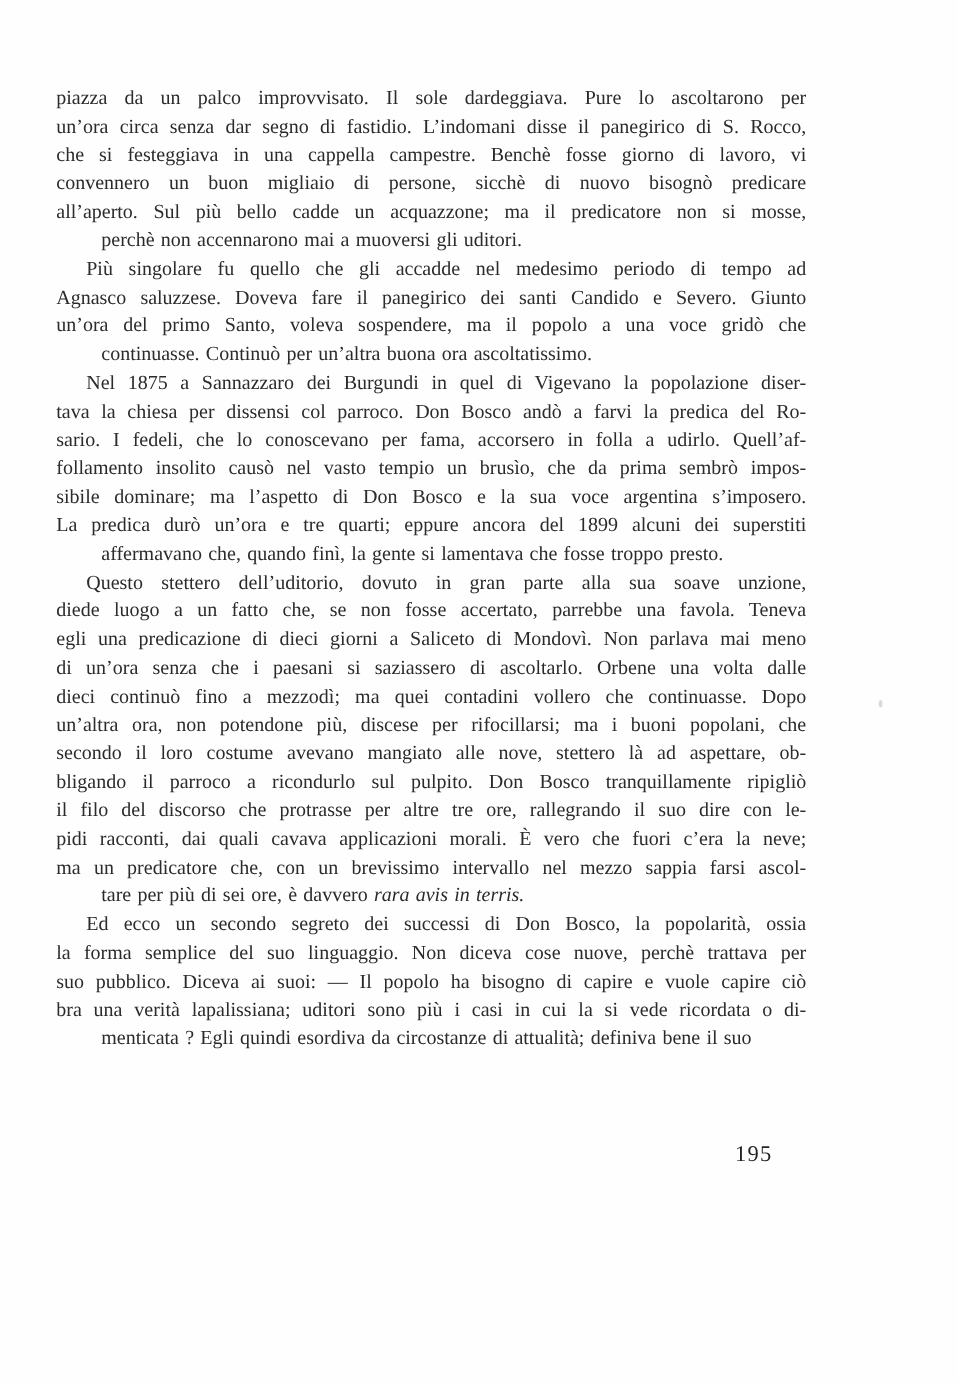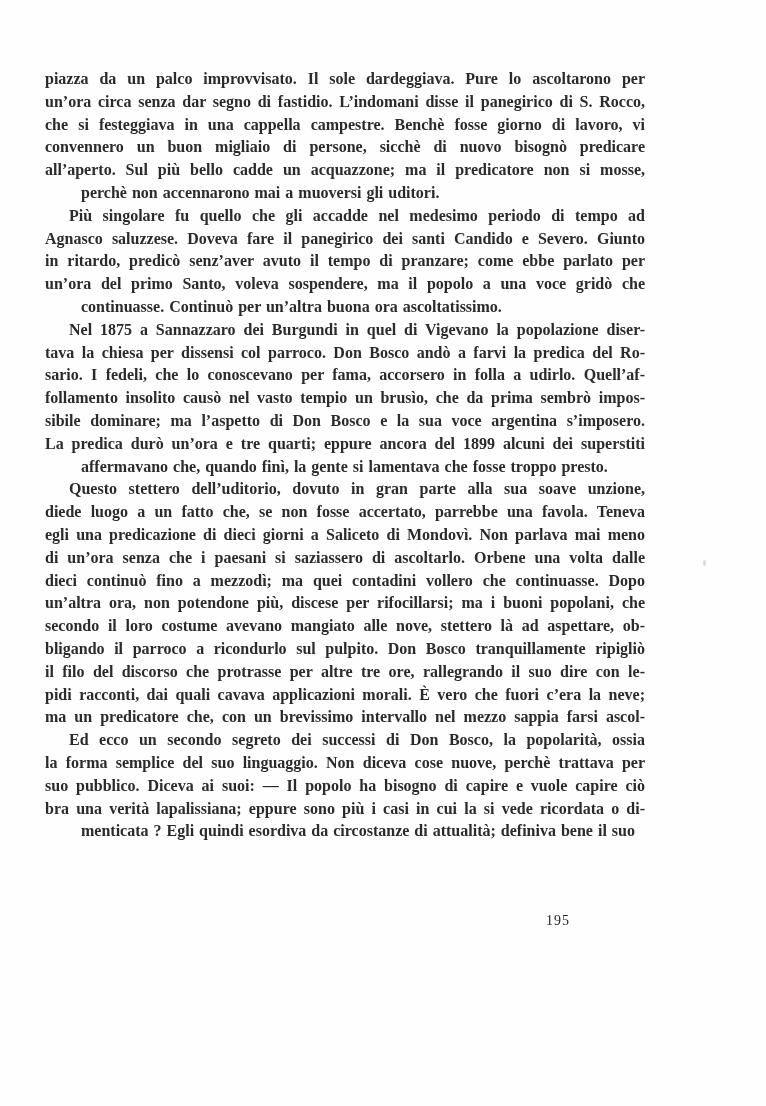--- a/index.html
+++ b/index.html
@@ -20,21 +20,20 @@
     position: absolute;
     left: 45px;
     top: 68px;
     width: 600px;
     font-size: 16px;
     line-height: 22.8px;
   }
   .para {
     margin: 0;
     padding: 0;
-    font-weight: bold;
   }
   .line {
     display: block;
     height: 22.8px;
     overflow: hidden;
     text-align: justify;
     text-align-last: justify;
     word-spacing: 1px;
   }
   .line.last {
@@ -43,23 +42,24 @@
   }
   .para.indent .line.first {
     text-indent: 24px;
   }
   em {
     font-style: italic;
   }
   .page-number {
     position: absolute;
     top: 913px;
-    left: 546px;
+    left: 518px;
     width: 100px;
-    font-size: 14px;
+    text-align: right;
+    font-size: 18px;
     letter-spacing: 1px;
     color: #242424;
   }
   .scan-speck {
     position: absolute;
     left: 703px;
     top: 560px;
     width: 3px;
     height: 6px;
     background: #dadada;
@@ -75,21 +75,20 @@
         <span class="line first">piazza da un palco improvvisato. Il sole dardeggiava. Pure lo ascoltarono per</span>
         <span class="line">un’ora circa senza dar segno di fastidio. L’indomani disse il panegirico di S. Rocco,</span>
         <span class="line">che si festeggiava in una cappella campestre. Benchè fosse giorno di lavoro, vi</span>
         <span class="line">convennero un buon migliaio di persone, sicchè di nuovo bisognò predicare</span>
         <span class="line">all’aperto. Sul più bello cadde un acquazzone; ma il predicatore non si mosse,</span>
         <span class="line last">perchè non accennarono mai a muoversi gli uditori.</span>
       </p>
       <p class="para indent">
         <span class="line first">Più singolare fu quello che gli accadde nel medesimo periodo di tempo ad</span>
         <span class="line">Agnasco saluzzese. Doveva fare il panegirico dei santi Candido e Severo. Giunto</span>
-        <span class="line">in ritardo, predicò senz’aver avuto il tempo di pranzare; come ebbe parlato per</span>
         <span class="line">un’ora del primo Santo, voleva sospendere, ma il popolo a una voce gridò che</span>
         <span class="line last">continuasse. Continuò per un’altra buona ora ascoltatissimo.</span>
       </p>
       <p class="para indent">
         <span class="line first">Nel 1875 a Sannazzaro dei Burgundi in quel di Vigevano la popolazione diser-</span>
         <span class="line">tava la chiesa per dissensi col parroco. Don Bosco andò a farvi la predica del Ro-</span>
         <span class="line">sario. I fedeli, che lo conoscevano per fama, accorsero in folla a udirlo. Quell’af-</span>
         <span class="line">follamento insolito causò nel vasto tempio un brusìo, che da prima sembrò impos-</span>
         <span class="line">sibile dominare; ma l’aspetto di Don Bosco e la sua voce argentina s’imposero.</span>
         <span class="line">La predica durò un’ora e tre quarti; eppure ancora del 1899 alcuni dei superstiti</span>
@@ -100,24 +99,25 @@
         <span class="line">diede luogo a un fatto che, se non fosse accertato, parrebbe una favola. Teneva</span>
         <span class="line">egli una predicazione di dieci giorni a Saliceto di Mondovì. Non parlava mai meno</span>
         <span class="line">di un’ora senza che i paesani si saziassero di ascoltarlo. Orbene una volta dalle</span>
         <span class="line">dieci continuò fino a mezzodì; ma quei contadini vollero che continuasse. Dopo</span>
         <span class="line">un’altra ora, non potendone più, discese per rifocillarsi; ma i buoni popolani, che</span>
         <span class="line">secondo il loro costume avevano mangiato alle nove, stettero là ad aspettare, ob-</span>
         <span class="line">bligando il parroco a ricondurlo sul pulpito. Don Bosco tranquillamente ripigliò</span>
         <span class="line">il filo del discorso che protrasse per altre tre ore, rallegrando il suo dire con le-</span>
         <span class="line">pidi racconti, dai quali cavava applicazioni morali. È vero che fuori c’era la neve;</span>
         <span class="line">ma un predicatore che, con un brevissimo intervallo nel mezzo sappia farsi ascol-</span>
+        <span class="line last"><span>tare per più di sei ore, è davvero </span><em>rara avis in terris.</em></span>
       </p>
       <p class="para indent">
         <span class="line first">Ed ecco un secondo segreto dei successi di Don Bosco, la popolarità, ossia</span>
         <span class="line">la forma semplice del suo linguaggio. Non diceva cose nuove, perchè trattava per</span>
         <span class="line">suo pubblico. Diceva ai suoi: — Il popolo ha bisogno di capire e vuole capire ciò</span>
-        <span class="line">bra una verità lapalissiana; eppure sono più i casi in cui la si vede ricordata o di-</span>
+        <span class="line">bra una verità lapalissiana; uditori sono più i casi in cui la si vede ricordata o di-</span>
         <span class="line last">menticata ? Egli quindi esordiva da circostanze di attualità; definiva bene il suo</span>
       </p>
     </div>
   <div class="scan-speck"></div>
   <div class="page-number">195</div>
 </div>
 
 </body></html>

